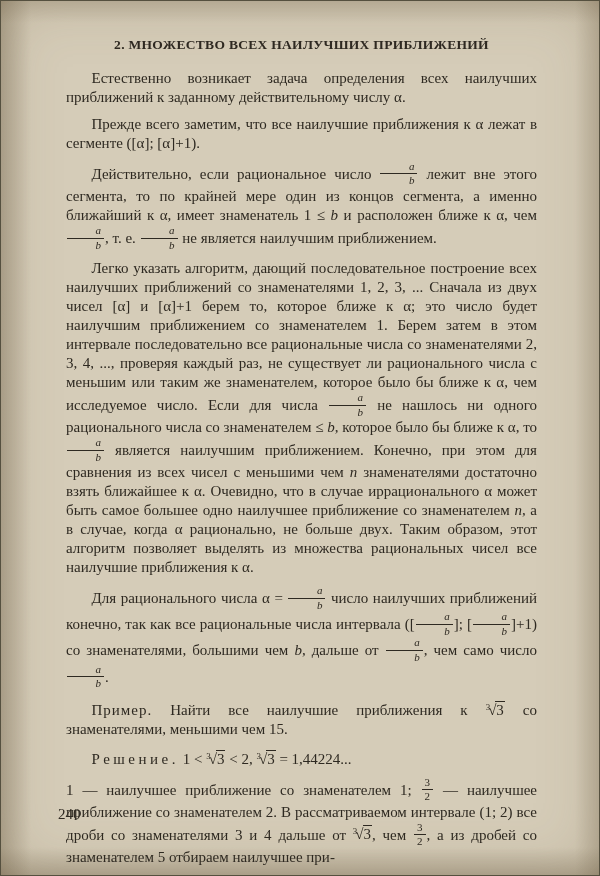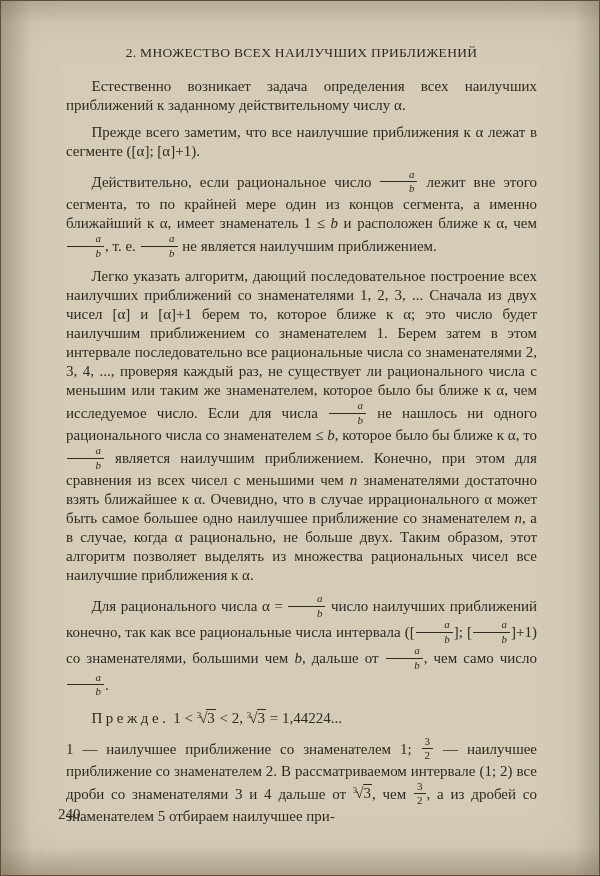--- a/index.html
+++ b/index.html
@@ -24,24 +24,24 @@
     font-family: "Liberation Serif", "DejaVu Serif", serif;
   }
   .content {
     position: absolute;
     left: 57px; right: 54px; top: 34px;
     text-align: justify;
     font-size: 15px;
     line-height: 19px;
   }
   .heading {
-    margin: 8px 0 13px 0;
+    margin: 0 0 13px 0;
     text-align: center;
     font-size: 13.5px;
-    font-weight: normal;
+    font-weight: bold;
     letter-spacing: .3px;
     line-height: 1.55;
   }
   .heading .hline { display: block; }
   .para { margin: 8px; text-indent: 1.7em; }
   .para.noindent { text-indent: 0; }
   .label-example { letter-spacing: 1px; }
   .label-solution { letter-spacing: 3.5px; }
   
   .frac {
@@ -74,23 +74,27 @@
     <h2 class="heading">
       <span class="hline">2. МНОЖЕСТВО ВСЕХ НАИЛУЧШИХ ПРИБЛИЖЕНИЙ</span>
     </h2>
 
     <p class="para">Естественно возникает задача определения всех наилучших приближений к заданному действительному числу α.</p>
     <p class="para">Прежде всего заметим, что все наилучшие приближения к α лежат в сегменте ([α]; [α]+1).</p>
     <p class="para">Действительно, если рациональное число <span class="frac lit"><span class="num">a</span><span class="den">b</span></span> лежит вне этого сегмента, то по крайней мере один из концов сегмента, а именно ближайший к α, имеет знаменатель 1 ≤ <i>b</i> и расположен ближе к α, чем <span class="frac lit"><span class="num">a</span><span class="den">b</span></span>, т. е. <span class="frac lit"><span class="num">a</span><span class="den">b</span></span> не является наилучшим приближением.</p>
     <p class="para">Легко указать алгоритм, дающий последовательное построение всех наилучших приближений со знаменателями 1, 2, 3, ... Сначала из двух чисел [α] и [α]+1 берем то, которое ближе к α; это число будет наилучшим приближением со знаменателем 1. Берем затем в этом интервале последовательно все рациональные числа со знаменателями 2, 3, 4, ..., проверяя каждый раз, не существует ли рационального числа с меньшим или таким же знаменателем, которое было бы ближе к α, чем исследуемое число. Если для числа <span class="frac lit"><span class="num">a</span><span class="den">b</span></span> не нашлось ни одного рационального числа со знаменателем ≤ <i>b</i>, которое было бы ближе к α, то <span class="frac lit"><span class="num">a</span><span class="den">b</span></span> является наилучшим приближением. Конечно, при этом для сравнения из всех чисел с меньшими чем <i>n</i> знаменателями достаточно взять ближайшее к α. Очевидно, что в случае иррационального α может быть самое большее одно наилучшее приближение со знаменателем <i>n</i>, а в случае, когда α рационально, не больше двух. Таким образом, этот алгоритм позволяет выделять из множества рациональных чисел все наилучшие приближения к α.</p>
     <p class="para">Для рационального числа α = <span class="frac lit"><span class="num">a</span><span class="den">b</span></span> число наилучших приближений конечно, так как все рациональные числа интервала ([<span class="frac lit"><span class="num">a</span><span class="den">b</span></span>]; [<span class="frac lit"><span class="num">a</span><span class="den">b</span></span>]+1) со знаменателями, большими чем <i>b</i>, дальше от <span class="frac lit"><span class="num">a</span><span class="den">b</span></span>, чем само число <span class="frac lit"><span class="num">a</span><span class="den">b</span></span>.</p>
 
+    <p class="para">
+      <span class="label-example">Пример.</span>
+      <span>Найти все наилучшие приближения к <span class="cbrt"><sup class="ridx">3</sup><span class="rsign">√</span><span class="rad">3</span></span> со знаменателями, меньшими чем 15.</span>
+    </p>
 
     <p class="para">
-      <span class="label-solution">Прежде.</span>
+      <span class="label-solution">Решение.</span>
       <span>1 &lt; <span class="cbrt"><sup class="ridx">3</sup><span class="rsign">√</span><span class="rad">3</span></span> &lt; 2,  <span class="cbrt"><sup class="ridx">3</sup><span class="rsign">√</span><span class="rad">3</span></span> = 1,44224...</span>
     </p>
 
     <p class="para noindent">1 — наилучшее приближение со знаменателем 1; <span class="frac"><span class="num">3</span><span class="den">2</span></span> — наилучшее приближение со знаменателем 2. В рассматриваемом интервале (1; 2) все дроби со знаменателями 3 и 4 дальше от <span class="cbrt"><sup class="ridx">3</sup><span class="rsign">√</span><span class="rad">3</span></span>, чем <span class="frac"><span class="num">3</span><span class="den">2</span></span>, а из дробей со знаменателем 5 отбираем наилучшее при-</p>
   </div>
 
   <div class="page-number">240</div>
 </div>
 
 </body></html>

